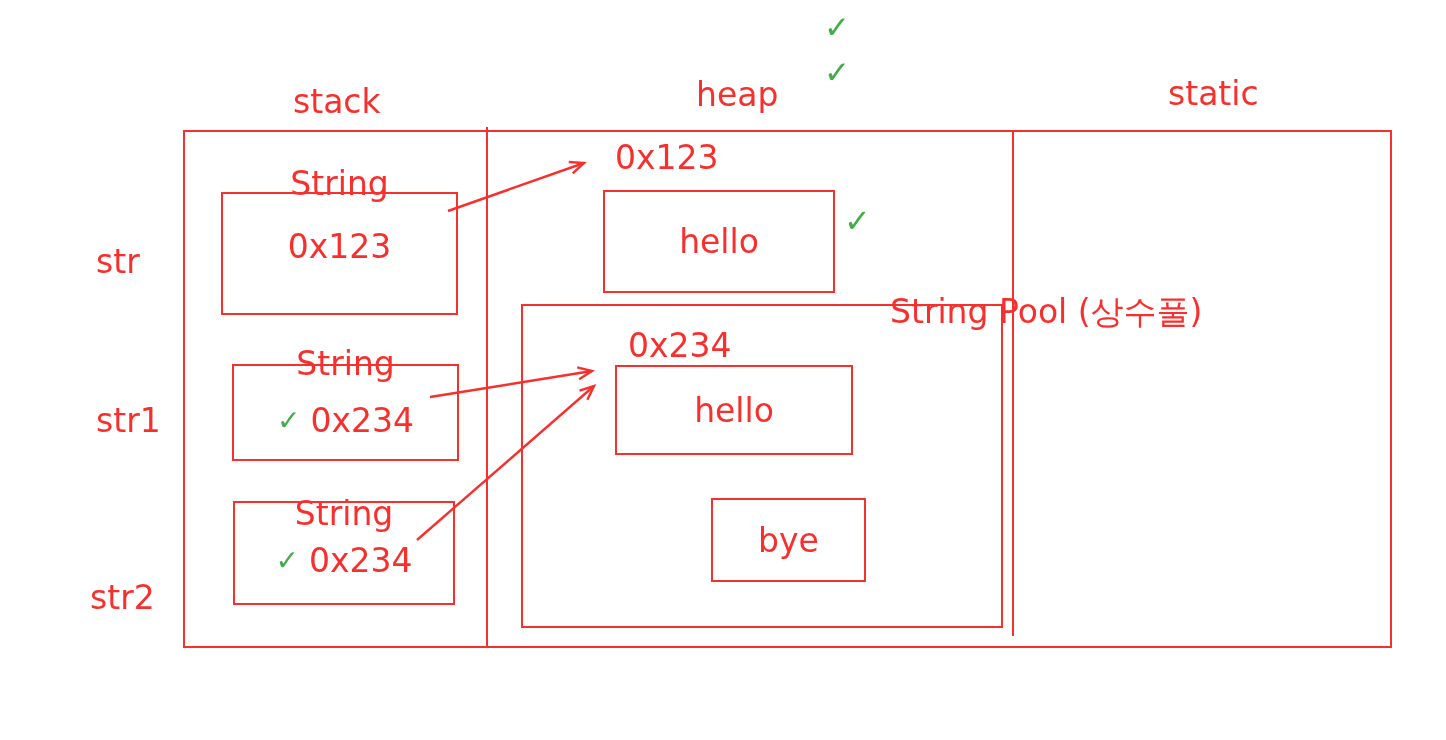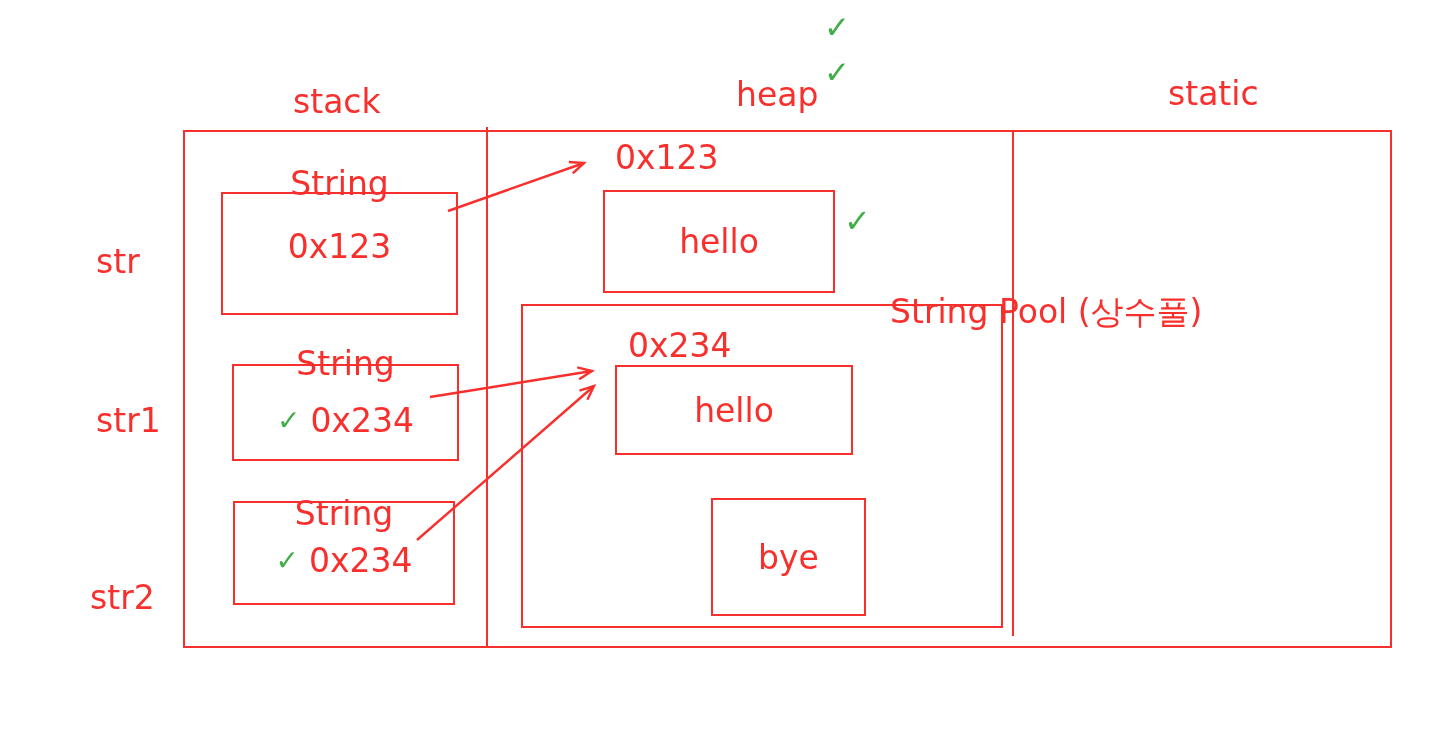--- a/index.html
+++ b/index.html
@@ -42,21 +42,21 @@
   <div class="legend">
     <div class="legend-row">
       <span class="check">✓</span>
     </div>
     <div class="legend-row">
       <span class="check">✓</span>
     </div>
   </div>
 
   <div class="txt" style="left:293px; top:84px;">stack</div>
-  <div class="txt" style="left:736px; top:77px;">heap</div>
+  <div class="txt" style="left:696px; top:77px;">heap</div>
   <div class="txt" style="left:1168px; top:76px;text-align:right;">static</div>
 
   <div class="red-box" style="left:183px; top:130px; width:1209px; height:518px;"></div>
   <div class="vline" style="left:486px; top:127px; height:521px;"></div>
   <div class="vline" style="left:1012px; top:130px; height:506px;"></div>
 
   <div class="txt" style="left:96px; top:244px;">str</div>
   <div class="txt" style="left:96px; top:403px;">str1</div>
   <div class="txt" style="left:90px; top:580px;">str2</div>
 
@@ -94,21 +94,21 @@
   <div class="txt" style="left:890px; top:250px;margin-top:44px;">String Pool (상수풀)</div>
   <div class="red-box" style="left:521px; top:304px; width:482px; height:324px;"></div>
 
   <div class="txt" style="left:628px; top:328px;">0x234</div>
   <div class="red-box" style="left:615px; top:365px; width:238px; height:90px;">
     <div class="cell-value">
       <span>hello</span>
     </div>
   </div>
 
-  <div class="red-box" style="left:711px; top:498px; width:155px; height:118px;">
+  <div class="red-box" style="left:711px; top:498px; width:155px; height:84px;">
     <div class="cell-value">
       <span>bye</span>
     </div>
   </div>
 
   <svg class="overlay" width="1446" height="740">
     <defs>
       <marker id="arrowhead" markerWidth="20" markerHeight="16" refX="16" refY="8" orient="auto" markerUnits="userSpaceOnUse">
         <path d="M2,2 L16,8 L2,14" fill="none" style="stroke: var(--red);" stroke-width="2.4"></path>
       </marker>

